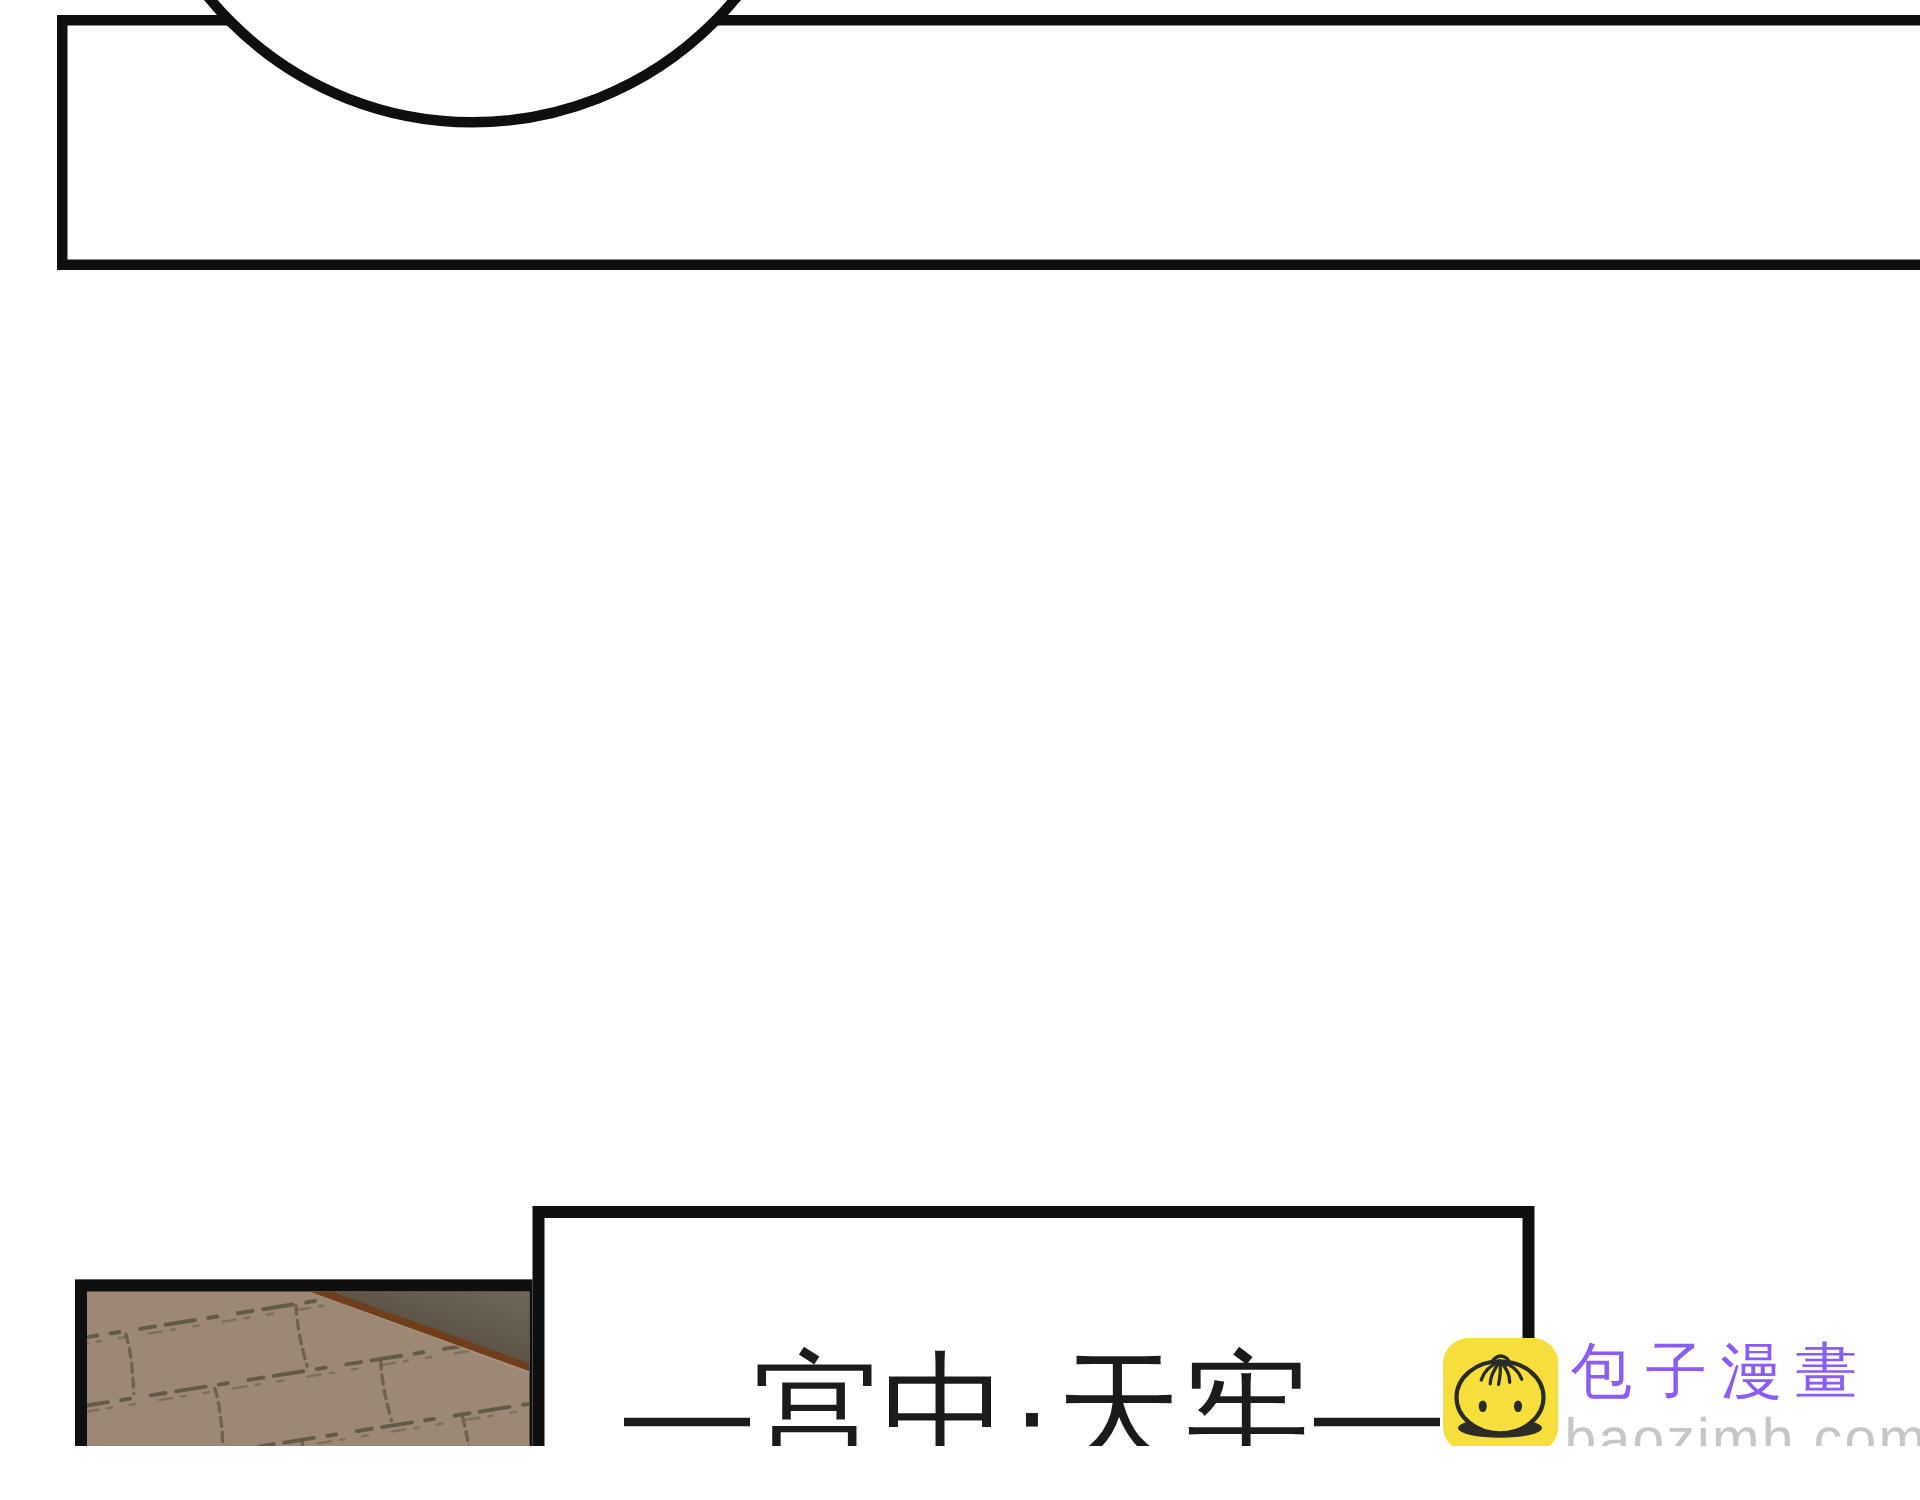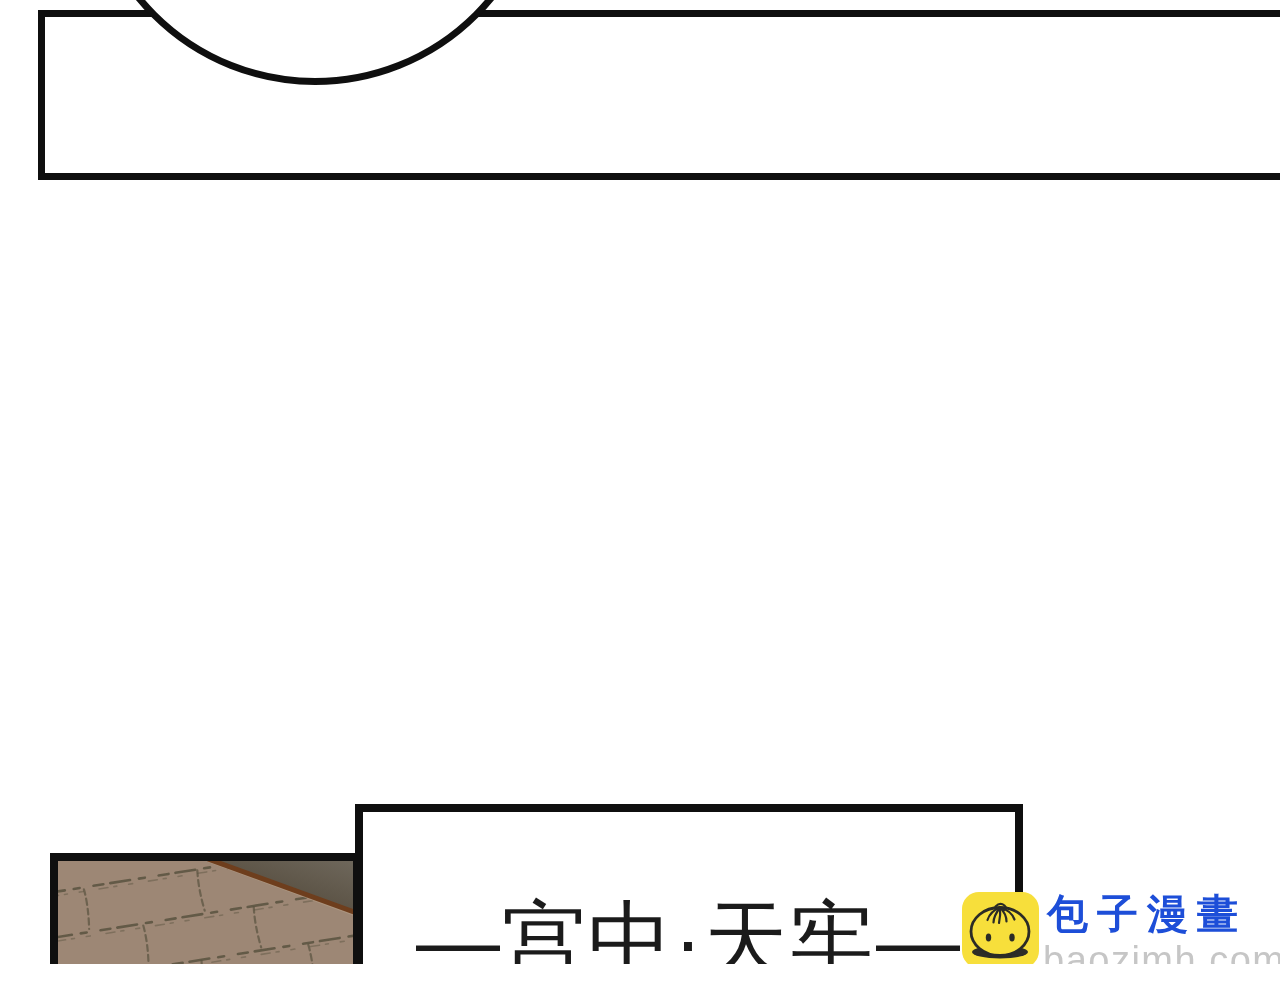--- a/index.html
+++ b/index.html
@@ -33,21 +33,21 @@
   .caption-text{
     position:absolute;left:0;right:0;top:84px;text-align:center;
     font-size:84px;line-height:1.05;font-weight:400;color:#1b1b1b;
     letter-spacing:2px;white-space:nowrap;
   }
   
   .watermark{position:absolute;left:0;top:0;width:1280px;height:1000px;z-index:5;}
   .wm-logo{position:absolute;left:962px;top:892px;}
   .wm-cjk{
     position:absolute;left:1047px;top:894px;font-size:41px;line-height:1;
-    color:#1d4ed8;letter-spacing:9px;white-space:nowrap;font-weight:700;
+    color:#8b5cf6;letter-spacing:9px;white-space:nowrap;font-weight:400;
   }
   .wm-domain{
     position:absolute;left:1043px;top:941px;font-size:38px;line-height:1;
     color:#c6c6c6;letter-spacing:1.5px;white-space:nowrap;
   }
 </style>
 </head>
 <body>
 
 <div class="stage">

